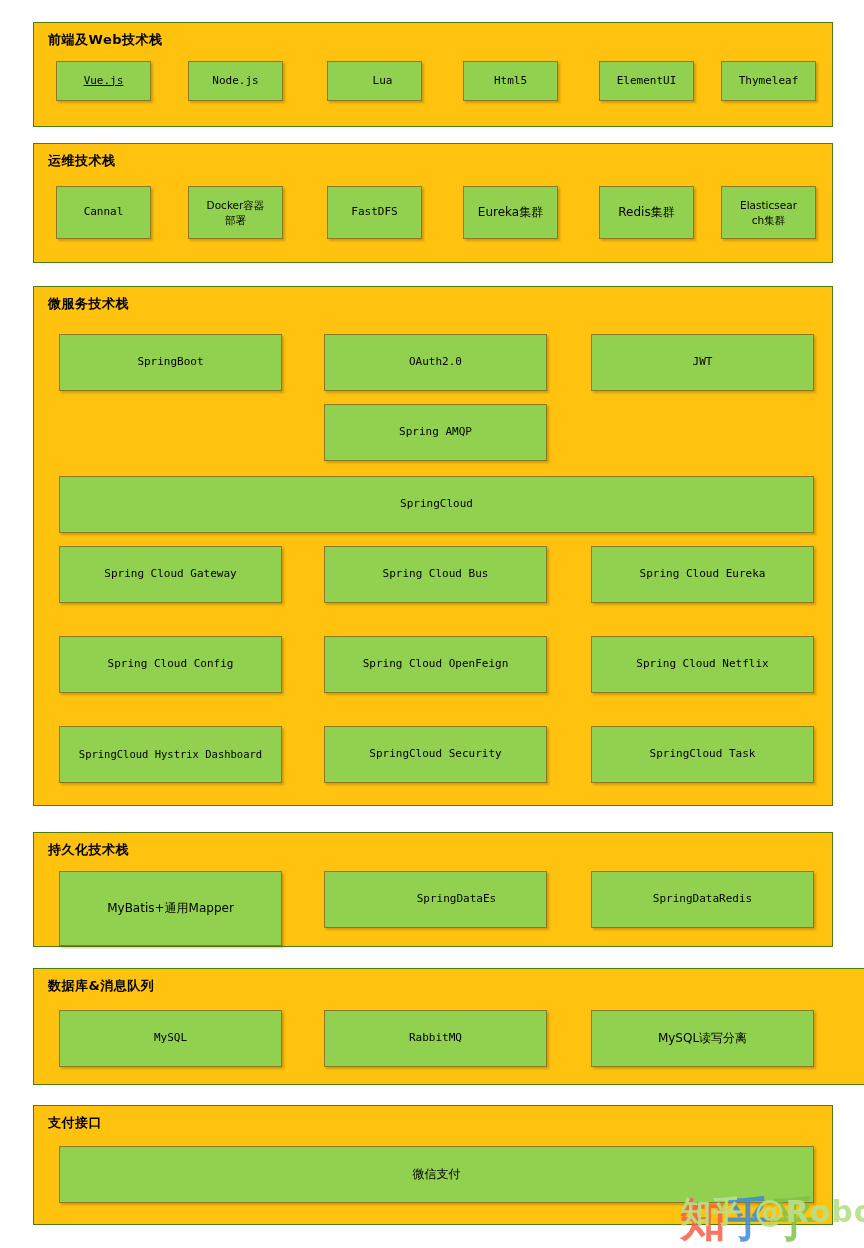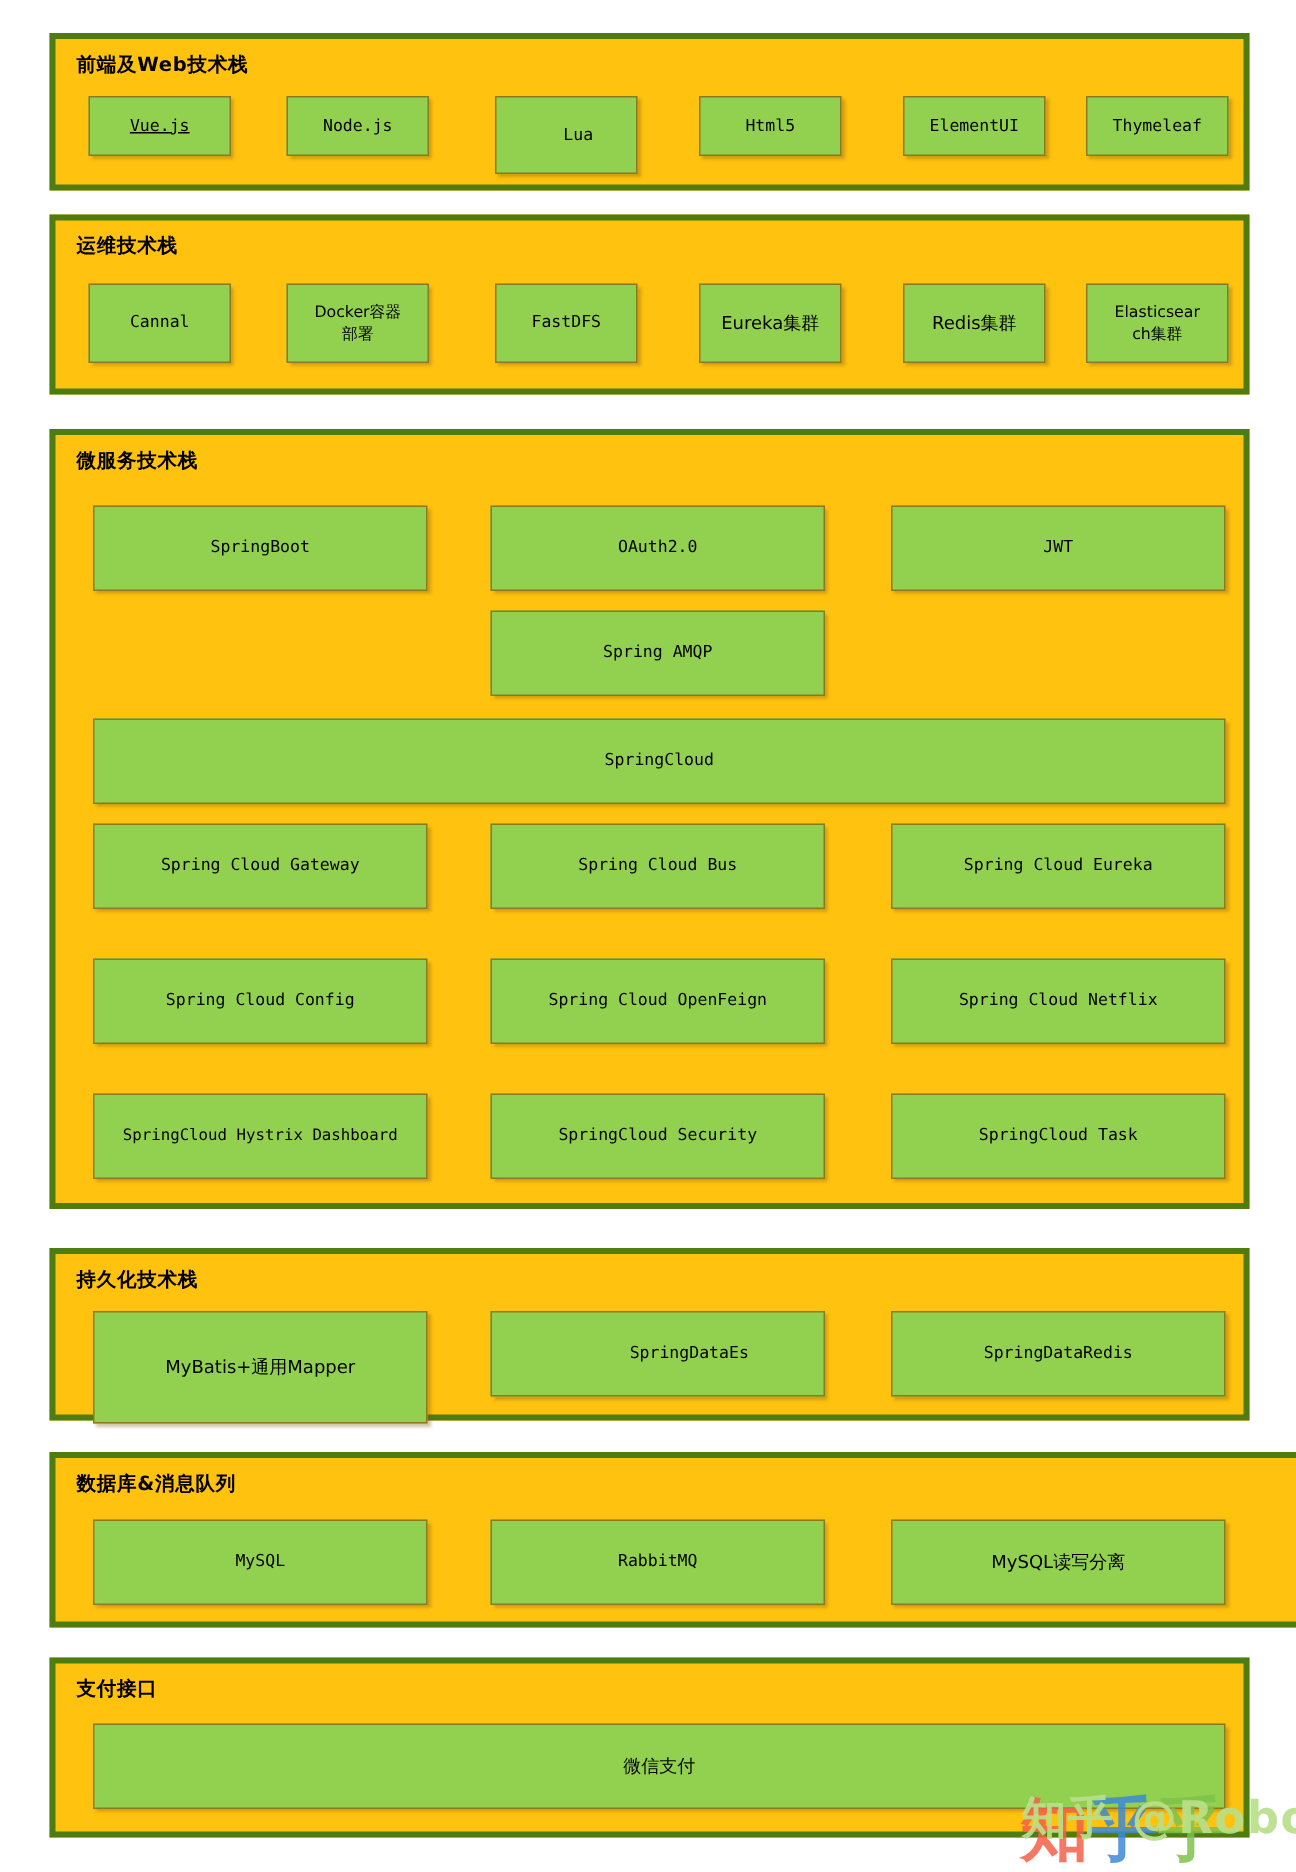--- a/index.html
+++ b/index.html
@@ -9,21 +9,21 @@
     position:relative;overflow:hidden;
   }
   .canvas{
     position:absolute;left:0;top:0;width:864px;height:1248px;
     background:#ffffff;
   }
   
   .section{
     position:absolute;
     background:#ffc20e;
-    border:4px solid #4d7c0f;
+    border:1px solid #4d7c0f;
     box-sizing:border-box;
   }
   .section-title{
     position:absolute;
     left:14px;top:8px;
     font-family:"DejaVu Sans","Liberation Sans",sans-serif;
     font-weight:bold;
     font-size:13px;
     color:#000000;
     letter-spacing:0.5px;
@@ -80,21 +80,21 @@
 </style>
 </head>
 <body>
 
 <div class="canvas">
 
   <div class="section" style="left:33px;top:22px;width:800px;height:105px;">
     <div class="section-title">前端及Web技术栈</div>
     <div class="node" style="left:22px;top:38px;width:95px;height:40px;text-decoration:underline;">Vue.js</div>
     <div class="node" style="left:154px;top:38px;width:95px;height:40px;">Node.js</div>
-    <div class="node" style="left:293px;top:38px;width:95px;height:52px;padding-left:20px;">Lua</div>
+    <div class="node" style="left:293px;top:38px;width:95px;height:40px;padding-left:20px;">Lua</div>
     <div class="node" style="left:429px;top:38px;width:95px;height:40px;">Html5</div>
     <div class="node" style="left:565px;top:38px;width:95px;height:40px;">ElementUI</div>
     <div class="node" style="left:687px;top:38px;width:95px;height:40px;">Thymeleaf</div>
   </div>
 
   <div class="section" style="left:33px;top:143px;width:800px;height:120px;">
     <div class="section-title">运维技术栈</div>
     <div class="node" style="left:22px;top:42px;width:95px;height:53px;">Cannal</div>
     <div class="node cjk small" style="left:154px;top:42px;width:95px;height:53px;">Docker容器
 部署</div>

